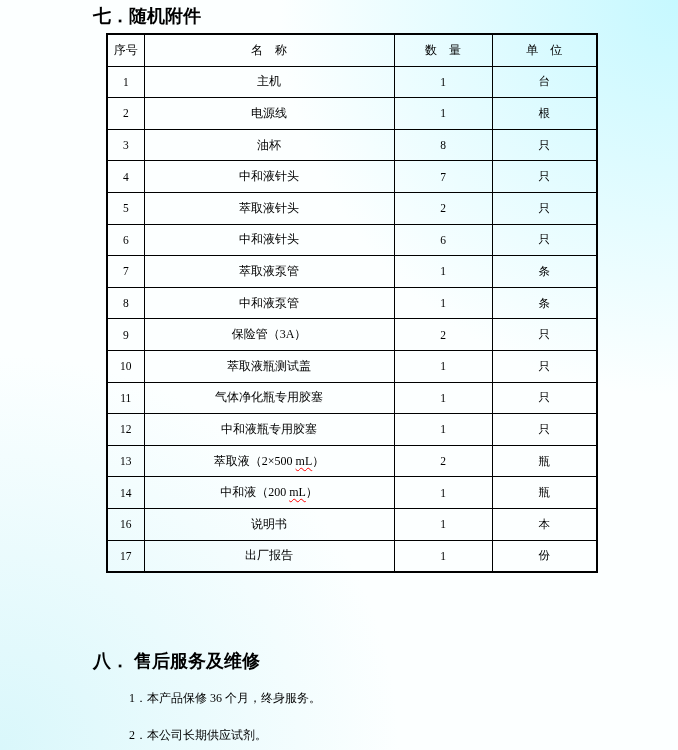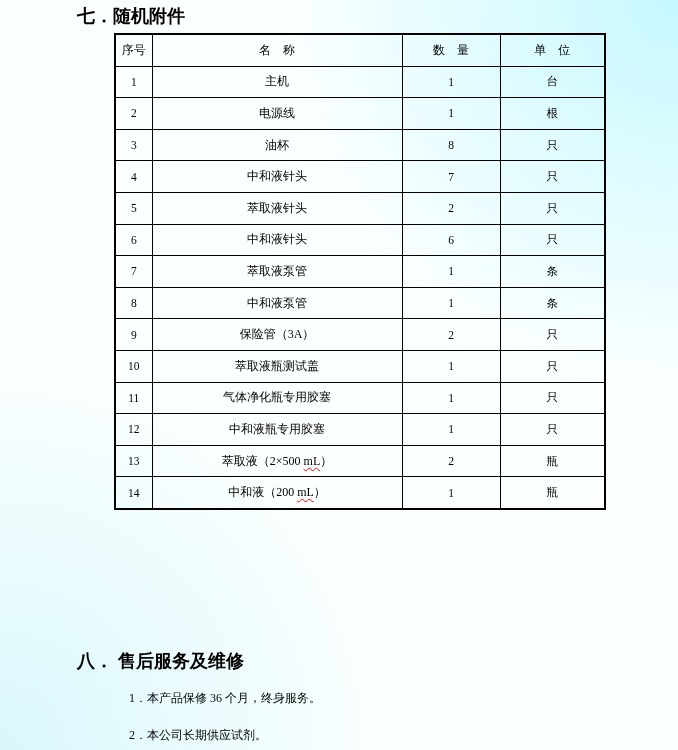--- a/index.html
+++ b/index.html
@@ -17,21 +17,21 @@
     height: 750px;
     overflow: hidden;
     background:
       radial-gradient(ellipse 95% 85% at 100% 0%, #c6f8ff 0%, rgba(198,248,255,0) 62%),
       radial-gradient(ellipse 95% 85% at 0% 100%, #d9f7fb 0%, rgba(217,247,251,0) 62%),
       #fcffff;
     color: #000;
   }
   .heading {
     position: absolute;
-    left: 77px;
+    left: 93px;
     font-family: "Liberation Sans", "DejaVu Sans", sans-serif;
     font-weight: bold;
     font-size: 18px;
     line-height: 22px;
     color: #000;
     white-space: pre;
   }
   .heading-7 { top: 5px; }
   .heading-8 { top: 650px; }
   .body-line {
@@ -40,21 +40,21 @@
     font-family: "Liberation Serif", "DejaVu Serif", serif;
     font-size: 12px;
     line-height: 22px;
     color: #000;
     white-space: pre;
   }
   .body-line-1 { top: 687px; }
   .body-line-2 { top: 724px; }
   table.acc-table {
     position: absolute;
-    left: 114px;
+    left: 106px;
     top: 33px;
     width: 490px;
     border-collapse: collapse;
     table-layout: fixed;
     border: 2px solid #000;
   }
   table.acc-table th,
   table.acc-table td {
     border: 1.5px solid #000;
     height: 30.6px;
@@ -178,20 +178,32 @@
           <td class="cell-name">萃取液（2×500 <span class="squiggle">mL</span>）</td>
           <td class="cell-qty">2</td>
           <td class="cell-unit">瓶</td>
         </tr>
         <tr>
           <td class="cell-no">14</td>
           <td class="cell-name">中和液（200 <span class="squiggle">mL</span>）</td>
           <td class="cell-qty">1</td>
           <td class="cell-unit">瓶</td>
         </tr>
+        <tr>
+          <td class="cell-no">16</td>
+          <td class="cell-name">说明书</td>
+          <td class="cell-qty">1</td>
+          <td class="cell-unit">本</td>
+        </tr>
+        <tr>
+          <td class="cell-no">17</td>
+          <td class="cell-name">出厂报告</td>
+          <td class="cell-qty">1</td>
+          <td class="cell-unit">份</td>
+        </tr>
       </tbody>
   </table>
 
   <div class="heading heading-8">八． 售后服务及维修</div>
 
   <div class="body-line body-line-1">1．本产品保修 36 个月，终身服务。</div>
 
   <div class="body-line body-line-2">2．本公司长期供应试剂。</div>
 
 </div>

